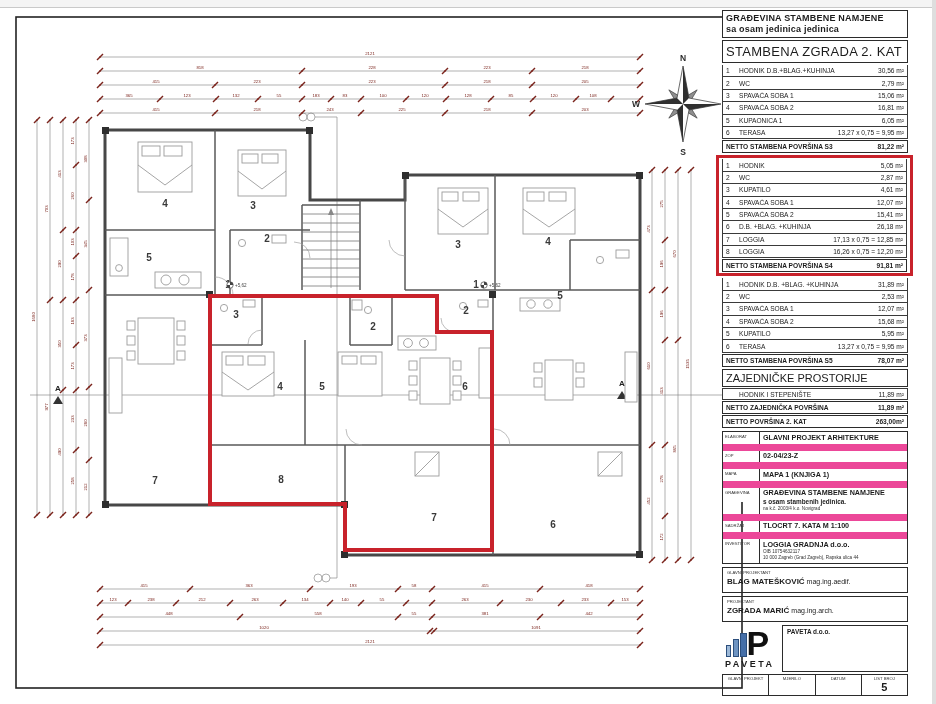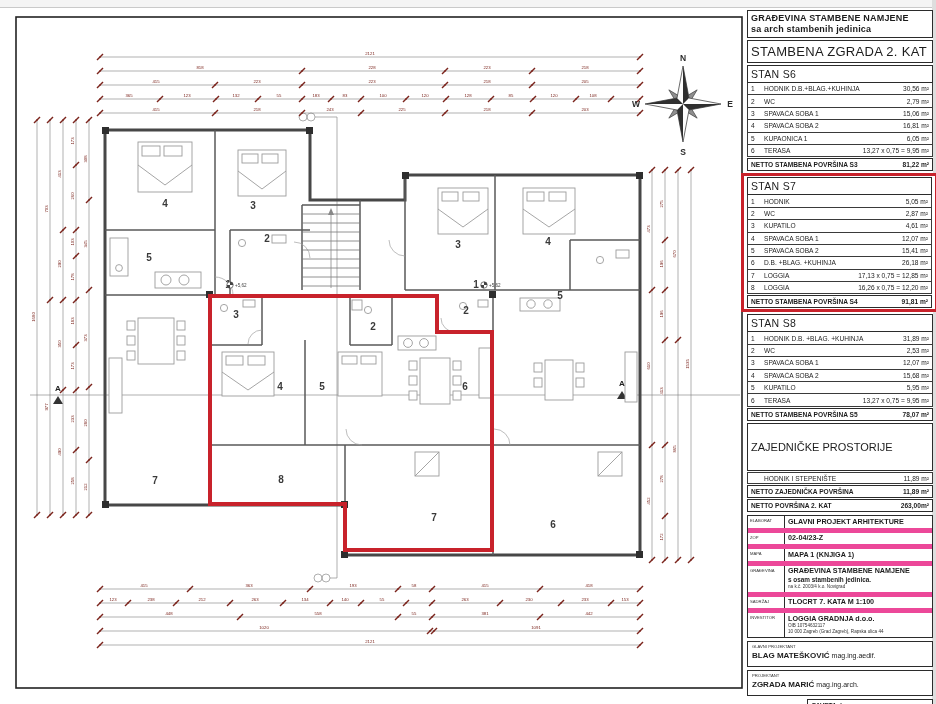--- a/index.html
+++ b/index.html
@@ -23,41 +23,41 @@
   .tick{stroke:#7b241c;stroke-width:1.4}
   .tickdot{fill:#7b241c}
   .dimtext{fill:#7b241c;font-size:4.3px;font-family:"Liberation Sans",sans-serif;
     stroke:#fff;stroke-width:1.4;paint-order:stroke}
   .room-num{font-size:10px;font-weight:bold;fill:#3a3a3a;text-anchor:middle;font-family:"Liberation Sans",sans-serif}
   .lvl{font-size:4.6px;fill:#444;font-family:"Liberation Sans",sans-serif}
   .amark{font-size:8px;font-weight:bold;fill:#222;text-anchor:middle;font-family:"Liberation Sans",sans-serif}
   .compass-letter{font-size:8.5px;font-weight:bold;fill:#2b2b2b;text-anchor:middle;font-family:"Liberation Sans",sans-serif}
 
   
-  #panel{position:absolute;left:747px;top:10px;width:186px;height:492px;background:#fff}
+  #panel{position:absolute;left:722px;top:10px;width:186px;height:492px;background:#fff}
   .box{border:1.5px solid #2b2b2b;background:#fff;margin-bottom:2px;padding:2px 3px}
   .hdr1{font-weight:bold;font-size:9px;line-height:11px;letter-spacing:.2px}
   .hdr2{font-size:13px;padding:3px;letter-spacing:.3px}
   .sec{margin-bottom:2px}
   .sec-title{border:1px solid #2b2b2b;font-size:10.5px;padding:2px 3px;letter-spacing:.3px;background:#fff}
   .row{display:flex;align-items:center;border:1px solid #3a3a3a;border-top:none;
        font-size:6.6px;height:12.4px;padding:0 3px;background:#fff}
   .row .num{width:13px;flex:none}
   .row .lbl{flex:1;white-space:nowrap;overflow:hidden}
   .row .ar{flex:none;white-space:nowrap}
   .trow{display:flex;border:1px solid #2b2b2b;font-size:6.6px;font-weight:600;
         height:13px;align-items:center;padding:0 3px;margin-top:1px;background:#fff}
   .trow .lbl{flex:1}
   .redbox{border:3.5px solid #c8222b;margin:1px -5px 2px -6px;padding:1px 3px;background:#fff}
-  .zaj-title{border:1px solid #2b2b2b;font-size:11px;padding:17px 3px;margin-bottom:1px;background:#fff}
+  .zaj-title{border:1px solid #2b2b2b;font-size:11px;padding:2px 3px;margin-bottom:1px;background:#fff}
   .zrow{display:flex;font-size:6.6px;height:12.4px;align-items:center;border:1px solid #3a3a3a;padding:0 3px 0 16px}
   .zrow .lbl{flex:1}
 
   .tb{border:1.5px solid #2b2b2b;margin-top:3px}
-  .tb-row{display:flex;border-bottom:5px solid #ec4899;min-height:13px}
+  .tb-row{display:flex;border-bottom:7px solid #ec4899;min-height:13px}
   .tb-row:last-child{border-bottom:none}
   .tb-key{width:37px;flex:none;font-size:4.2px;color:#333;padding:2px 2px;border-right:1px solid #2b2b2b;text-transform:uppercase}
   .tb-val{flex:1;padding:1.5px 3px;font-size:7.2px;font-weight:bold;line-height:8.5px}
   .tb-val .sub{font-weight:bold;font-size:6.4px}
   .tb-val .tiny{font-weight:normal;font-size:4.6px;color:#333;line-height:6px}
   .pers{border:1.5px solid #2b2b2b;margin-top:3px;padding:2px 4px;min-height:26px}
   .pers .k{font-size:4.2px;color:#333;margin-bottom:2px}
   .pers .n{font-size:8px;font-weight:bold}
   .pers .n small{font-weight:normal;font-size:7px}
   .logo-row{display:flex;margin-top:3px;height:47px}
@@ -615,27 +615,26 @@
           <text x="683" y="155" class="compass-letter">S</text>
           <text x="636" y="107" class="compass-letter">W</text>
         </g>
   </svg>
   </div>
 
   <div id="panel">
 
     <div class="box hdr1">
       <div>GRAĐEVINA STAMBENE NAMJENE</div>
-      <div>sa arch stambenih jedinica</div>
+      <div>sa osam jedinica jedinica</div>
     </div>
 
     <div class="box hdr2">STAMBENA ZGRADA 2. KAT</div>
 
     <div class="sec">
-      <div class="sec-title">STAN S6</div>
       <div>
 
       <div class="row">
           <span class="num">1</span>
           <span class="lbl">HODNIK D.B.+BLAG.+KUHINJA</span>
           <span class="ar">30,56 m²</span>
         </div>
           <div class="row">
           <span class="num">2</span>
           <span class="lbl">WC</span>
@@ -662,21 +661,20 @@
           <span class="ar">13,27 x 0,75 = 9,95 m²</span>
         </div>
         </div>
       <div class="trow">
         <span class="lbl">NETTO STAMBENA POVRŠINA S3</span>
         <span class="ar">81,22 m²</span>
       </div>
     </div>
 
     <div class="redbox">
-      <div class="sec-title">STAN S7</div>
       <div>
 
       <div class="row">
           <span class="num">1</span>
           <span class="lbl">HODNIK</span>
           <span class="ar">5,05 m²</span>
         </div>
           <div class="row">
           <span class="num">2</span>
           <span class="lbl">WC</span>
@@ -713,21 +711,20 @@
           <span class="ar">16,26 x 0,75 = 12,20 m²</span>
         </div>
         </div>
       <div class="trow">
         <span class="lbl">NETTO STAMBENA POVRŠINA S4</span>
         <span class="ar">91,81 m²</span>
       </div>
     </div>
 
     <div class="sec">
-      <div class="sec-title">STAN S8</div>
       <div>
 
       <div class="row">
           <span class="num">1</span>
           <span class="lbl">HODNIK D.B. +BLAG. +KUHINJA</span>
           <span class="ar">31,89 m²</span>
         </div>
           <div class="row">
           <span class="num">2</span>
           <span class="lbl">WC</span>

